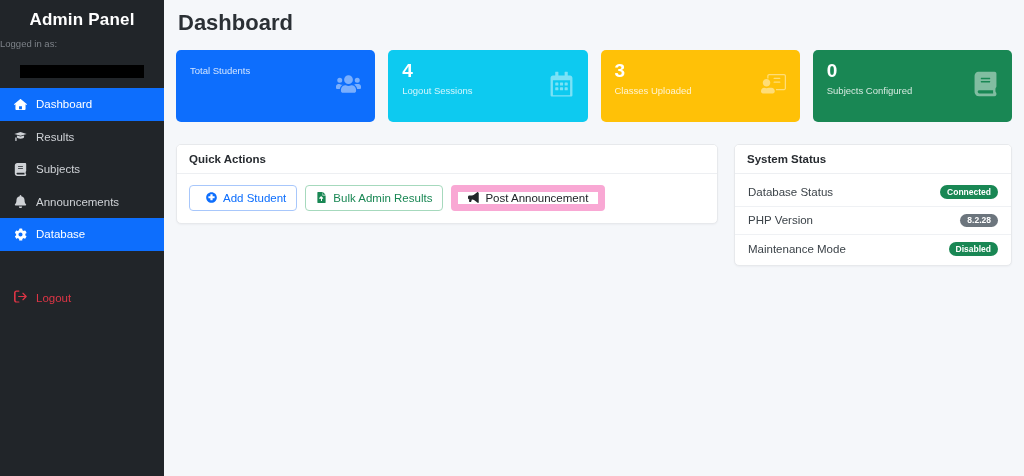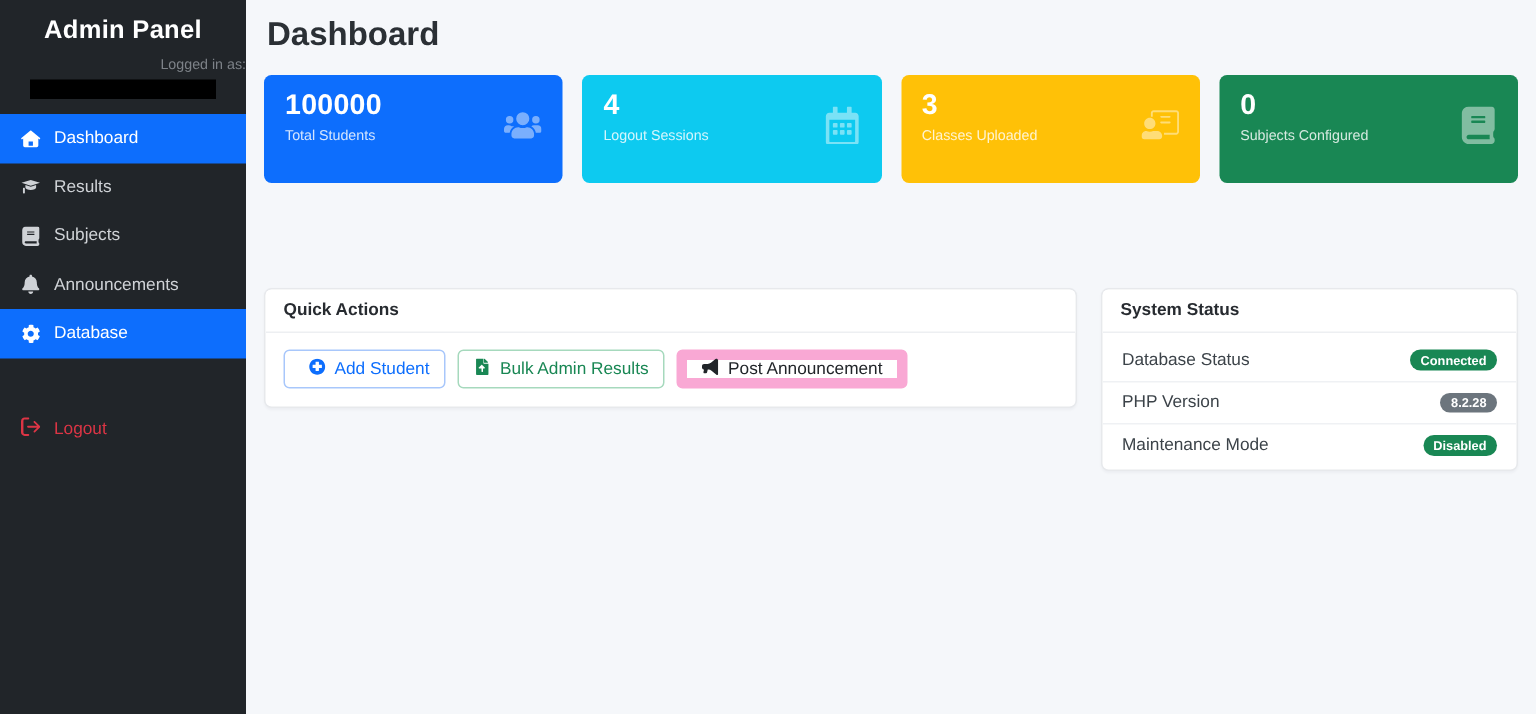--- a/index.html
+++ b/index.html
@@ -18,22 +18,22 @@
     display: flex; flex-direction: column;
     position: relative;
   }
   .brand {
     text-align: center;
     font-size: 17px; font-weight: bold; color: #ffffff;
     padding: 10px 6px 6px 6px;
     letter-spacing: .2px;
   }
   .logged-label {
-    text-align: right; font-size: 9.5px; color: #7d8288;
-    padding: 2px 0 4px 0;
+    text-align: left; font-size: 9.5px; color: #7d8288;
+    padding: 2px 0 16px 0;
   }
   .redact-wrap { padding: 0 20px 10px 20px; }
   .redact-bar { height: 13px; background: #000000; width: 100%; }
 
   .nav { display: flex; flex-direction: column; }
   .nav-item {
     display: flex; align-items: center; gap: 9px;
     height: 32.5px; padding: 0 14px;
     font-size: 11.5px; color: #cfd2d6;
     cursor: pointer; white-space: nowrap;
@@ -78,21 +78,20 @@
 
   
   .panels { display: flex; gap: 16px; align-items: flex-start; }
   .col-left { flex: 1 1 auto; max-width: 566px; }
   .col-right { flex: 0 0 278px; width: 278px; }
 
   .card {
     background: #ffffff; border: 1px solid #e7e9ec; border-radius: 5px;
     box-shadow: 0 1px 2px rgba(16,24,40,.04);
     overflow: hidden;
-    margin-top: 48px;
   }
   .card-head {
     padding: 8px 12px; font-size: 11.5px; font-weight: bold; color: #272b30;
     border-bottom: 1px solid #edeff2; background: #ffffff;
   }
   .card-body { padding: 11px 12px 12px 12px; }
 
   .actions { display: flex; gap: 8px; flex-wrap: wrap; }
   .btn {
     display: inline-flex; align-items: center; gap: 6px;
@@ -193,21 +192,20 @@
     </div>
   </aside>
 
   <main class="main">
 
     <h1 class="page-title">Dashboard</h1>
 
     <section class="stats">
 
       <div class="stat" style="background:#0d6efd">
-        <div class="value">100000</div>
         <div class="label">Total Students</div>
         <span class="stat-ic">
           <svg viewBox="0 0 640 512">
               <path d="M96 224a64 64 0 100-128 64 64 0 000 128zm448 0a64 64 0 100-128 64 64 0 000 128zm32 32h-64c-18 0-34 7-46 18 41 23 70 63 77 110h65c18 0 32-14 32-32v-32c0-35-29-64-64-64zm-256 0a112 112 0 100-224 112 112 0 000 224zm77 32h-9c-21 10-43 16-68 16s-47-6-68-16h-9c-64 0-116 52-116 116v29c0 27 21 48 48 48h290c27 0 48-21 48-48v-29c0-64-52-116-116-116zM128 274c-12-11-28-18-46-18H64c-35 0-64 29-64 64v32c0 18 14 32 32 32h65c7-47 36-87 77-110z"></path>
             </svg>
         </span>
       </div>
 
       <div class="stat" style="background:#0dcaf0">
         <div class="value">4</div>

